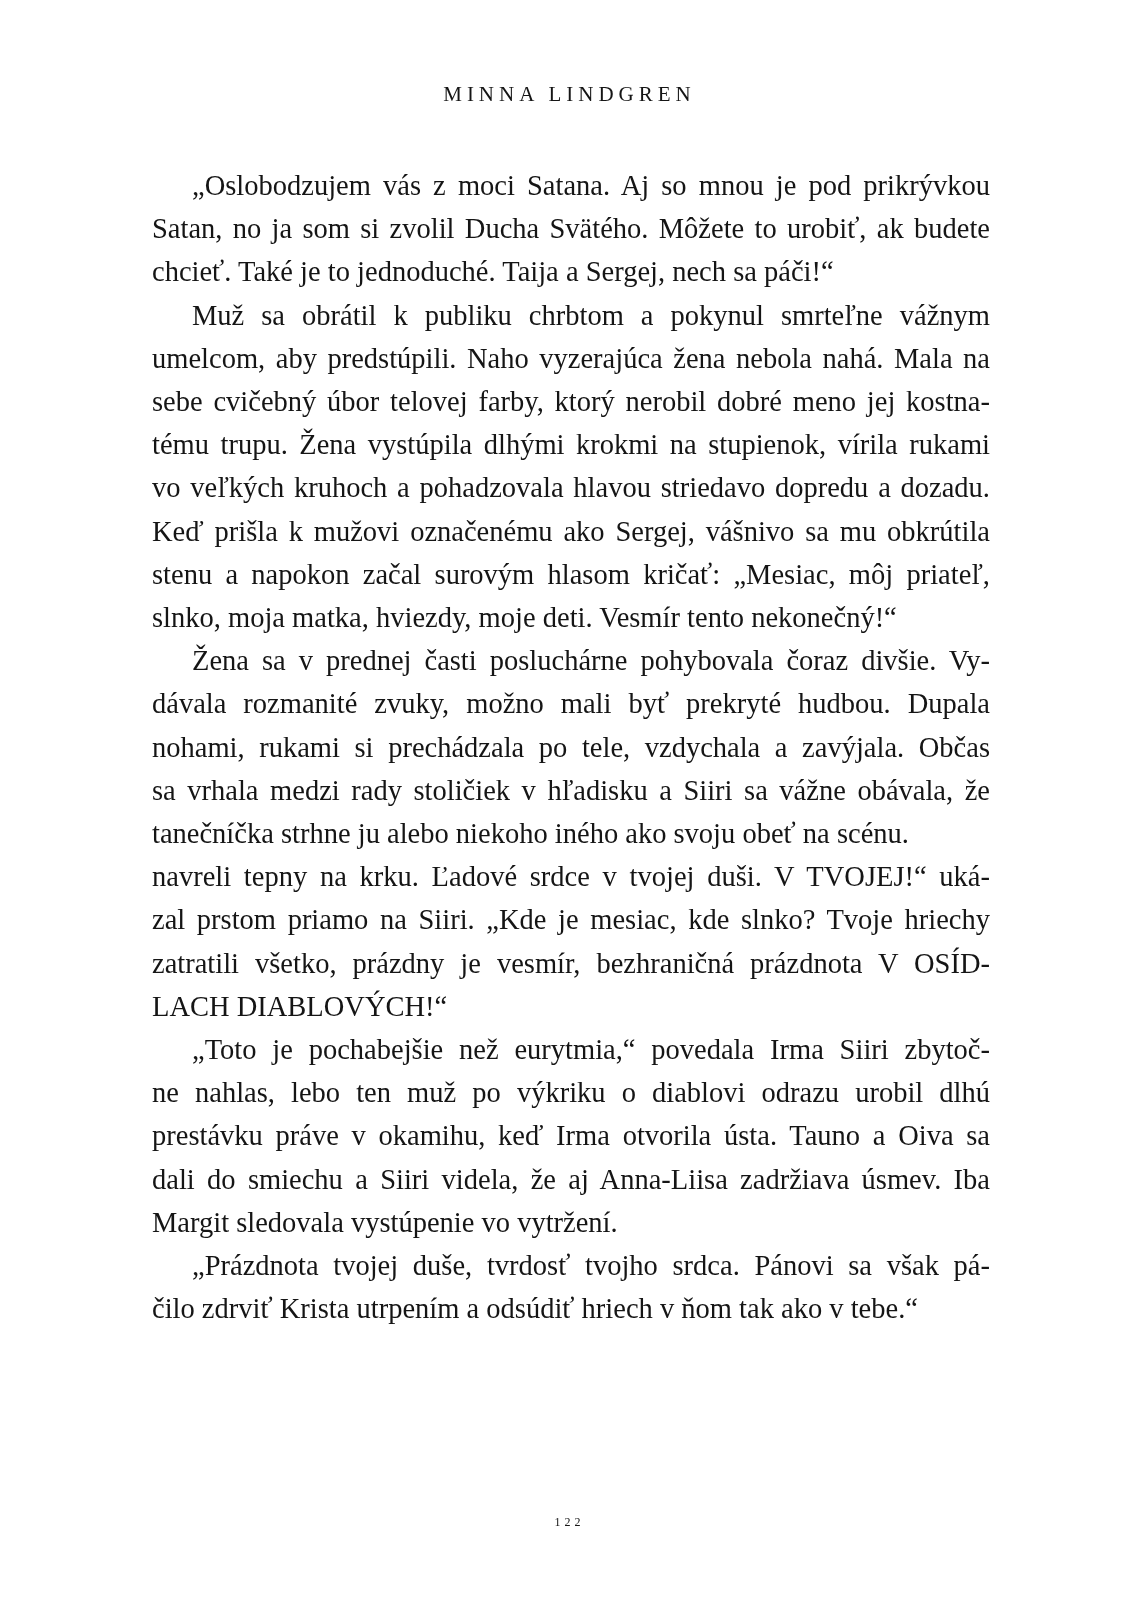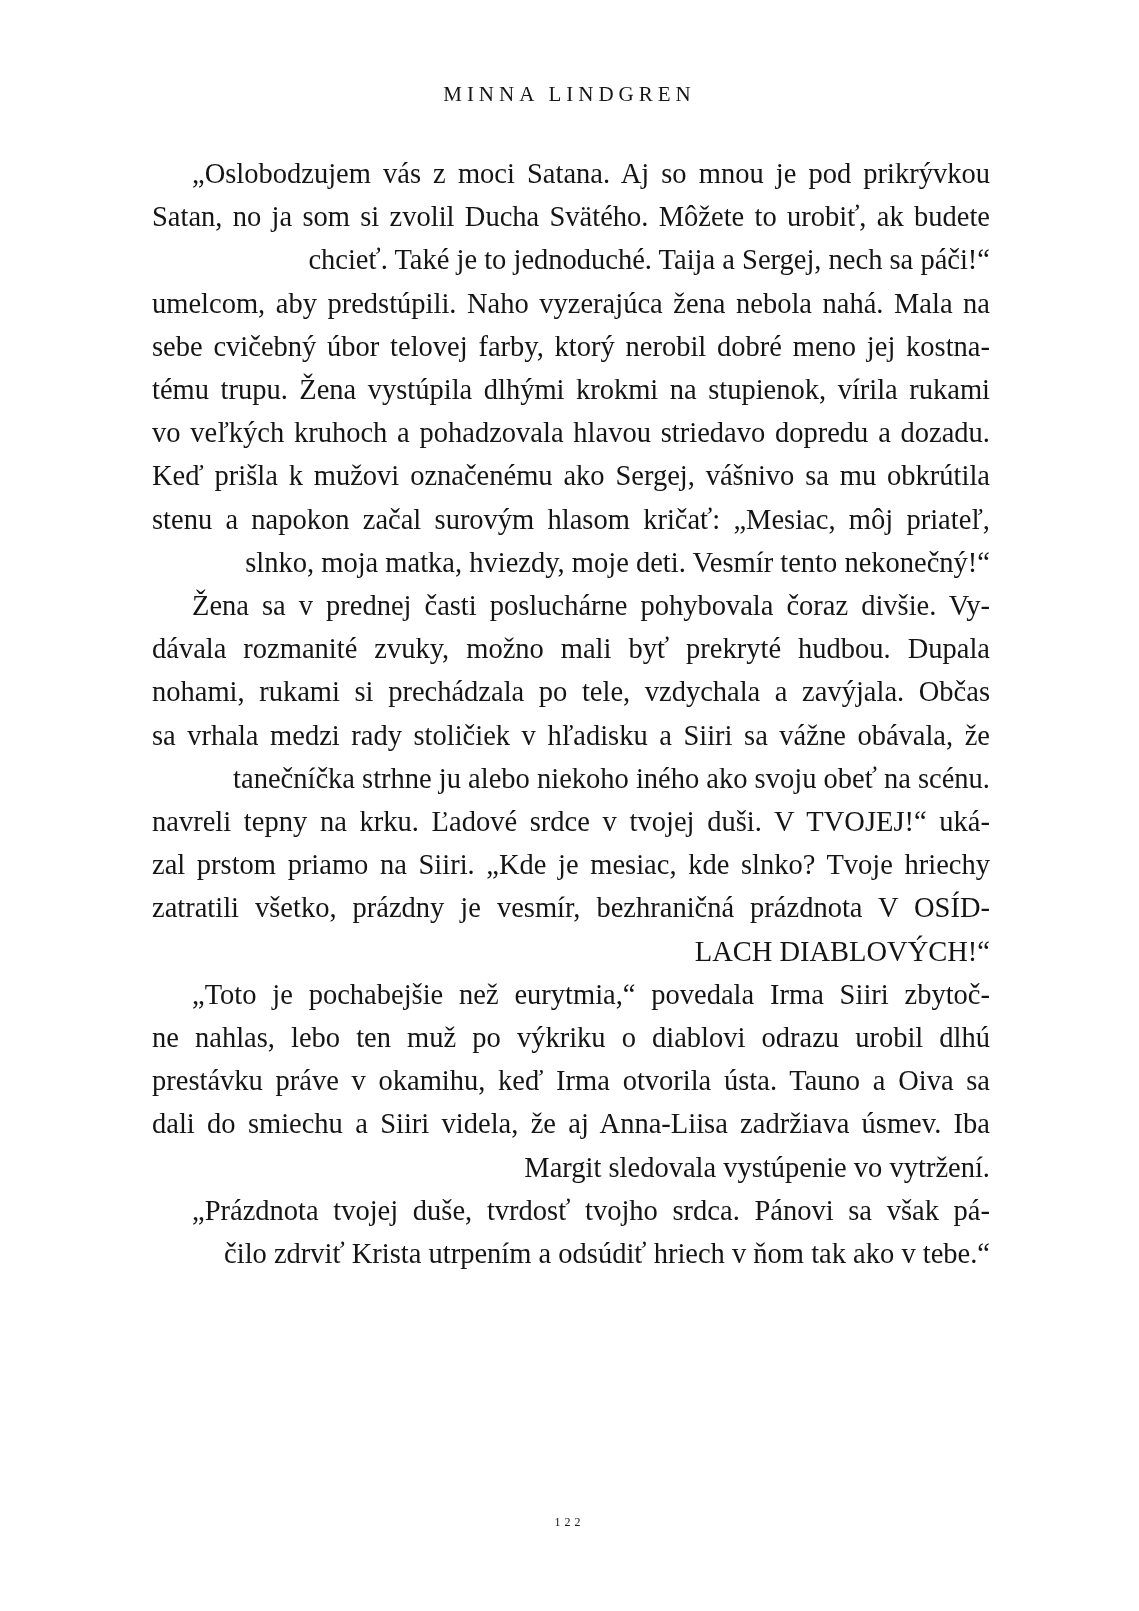--- a/index.html
+++ b/index.html
@@ -21,35 +21,35 @@
     top: 82px;
     left: 0;
     right: 0;
     text-align: center;
     font-size: 21px;
     letter-spacing: 5px;
     font-weight: normal;
   }
   .body-text {
     position: absolute;
-    top: 152px;
+    top: 164px;
     left: 152px;
     width: 838px;
     font-size: 28.5px;
     line-height: 43.2px;
   }
   .line {
     text-align: justify;
     text-align-last: justify;
   }
   .line.indent {
     padding-left: 40px;
   }
   .line.para-end {
-    text-align: right;
+    text-align: left;
     text-align-last: auto;
   }
   .page-number {
     position: absolute;
     top: 1515px;
     left: 0;
     right: 0;
     text-align: center;
     font-size: 12px;
     letter-spacing: 4px;
@@ -64,20 +64,21 @@
 
   <div class="body-text">
 
     <div>
       <div class="line indent">„Oslobodzujem vás z moci Satana. Aj so mnou je pod prikrývkou</div>
       <div class="line">Satan, no ja som si zvolil Ducha Svätého. Môžete to urobiť, ak budete</div>
       <div class="line para-end">chcieť. Také je to jednoduché. Taija a Sergej, nech sa páči!“</div>
     </div>
 
     <div>
+      <div class="line indent">Muž sa obrátil k publiku chrbtom a pokynul smrteľne vážnym</div>
       <div class="line">umelcom, aby predstúpili. Naho vyzerajúca žena nebola nahá. Mala na</div>
       <div class="line">sebe cvičebný úbor telovej farby, ktorý nerobil dobré meno jej kostna-</div>
       <div class="line">tému trupu. Žena vystúpila dlhými krokmi na stupienok, vírila rukami</div>
       <div class="line">vo veľkých kruhoch a pohadzovala hlavou striedavo dopredu a dozadu.</div>
       <div class="line">Keď prišla k mužovi označenému ako Sergej, vášnivo sa mu obkrútila</div>
       <div class="line">stenu a napokon začal surovým hlasom kričať: „Mesiac, môj priateľ,</div>
       <div class="line para-end">slnko, moja matka, hviezdy, moje deti. Vesmír tento nekonečný!“</div>
     </div>
 
     <div>

